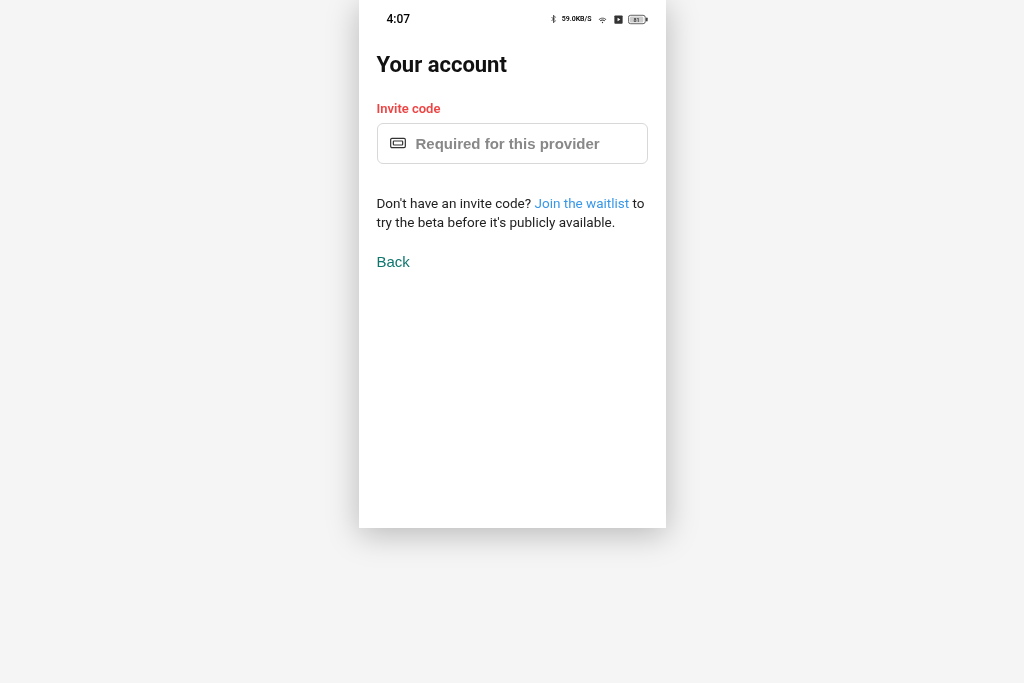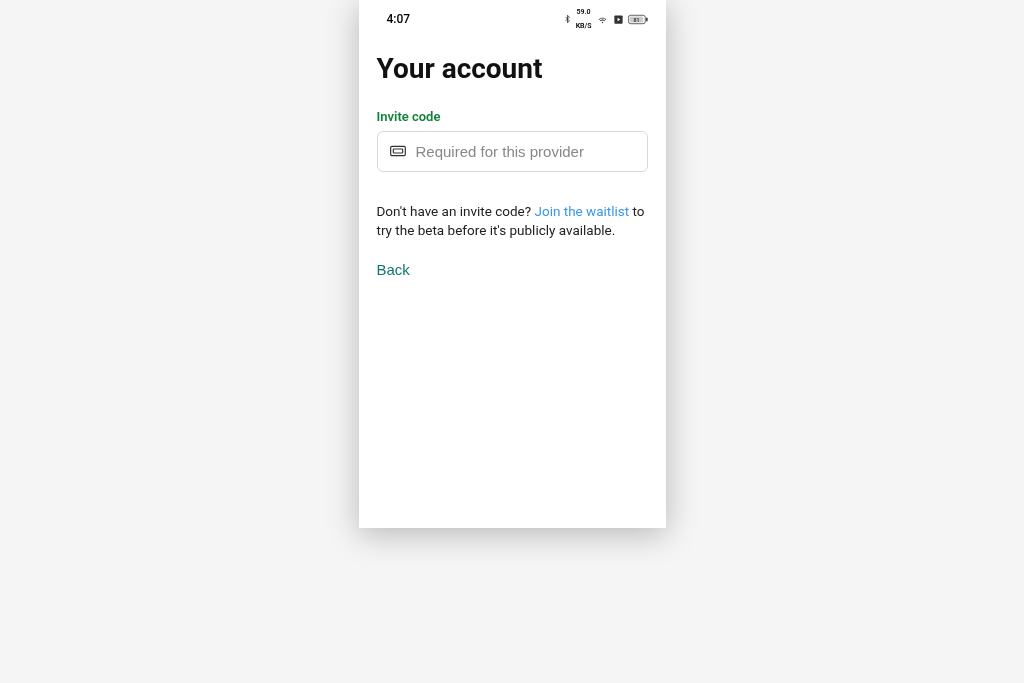--- a/index.html
+++ b/index.html
@@ -48,29 +48,29 @@
     }
     .content {
       padding: 20px 18px 0 18px;
     }
     .step-label {
       font-size: 14px;
       color: #555;
       margin-bottom: 4px;
     }
     .page-title {
-      font-size: 28px;
+      font-size: 22px;
       font-weight: 700;
       color: #111;
       margin-bottom: 24px;
     }
     .field-label {
       font-size: 13px;
       font-weight: 600;
-      color: #15803d;
+      color: #ef4444;
       margin-bottom: 7px;
     }
     .input-wrap {
       border: 1px solid #d8d8d8;
       border-radius: 6px;
       display: flex;
       align-items: center;
       padding: 10px 12px;
       gap: 10px;
       margin-bottom: 18px;
@@ -79,20 +79,21 @@
       color: #555;
       flex-shrink: 0;
     }
     .input-field {
       border: none;
       outline: none;
       font-size: 15px;
       color: #0c4a6e;
       width: 100%;
       background: transparent;
+      font-weight: bold;
     }
     .input-field::placeholder {
       color: #888;
     }
     .helper-text {
       font-size: 13.5px;
       color: #222;
       line-height: 1.4;
       margin-bottom: 20px;
       margin-top: 30px;
@@ -109,21 +110,20 @@
       font-size: 15px;
       font-weight: 500;
       cursor: pointer;
       padding: 0;
     }
     .net-speed {
       font-size: 7px;
       line-height: 7px;
       text-align: center;
       font-weight: 600;
-      flex-direction: column;
     }
   </style>
 </head>
 <body>
 
 <div class="phone-frame">
 
   <div class="status-bar">
     <div class="status-left">4:07</div>
     <div class="status-right">

